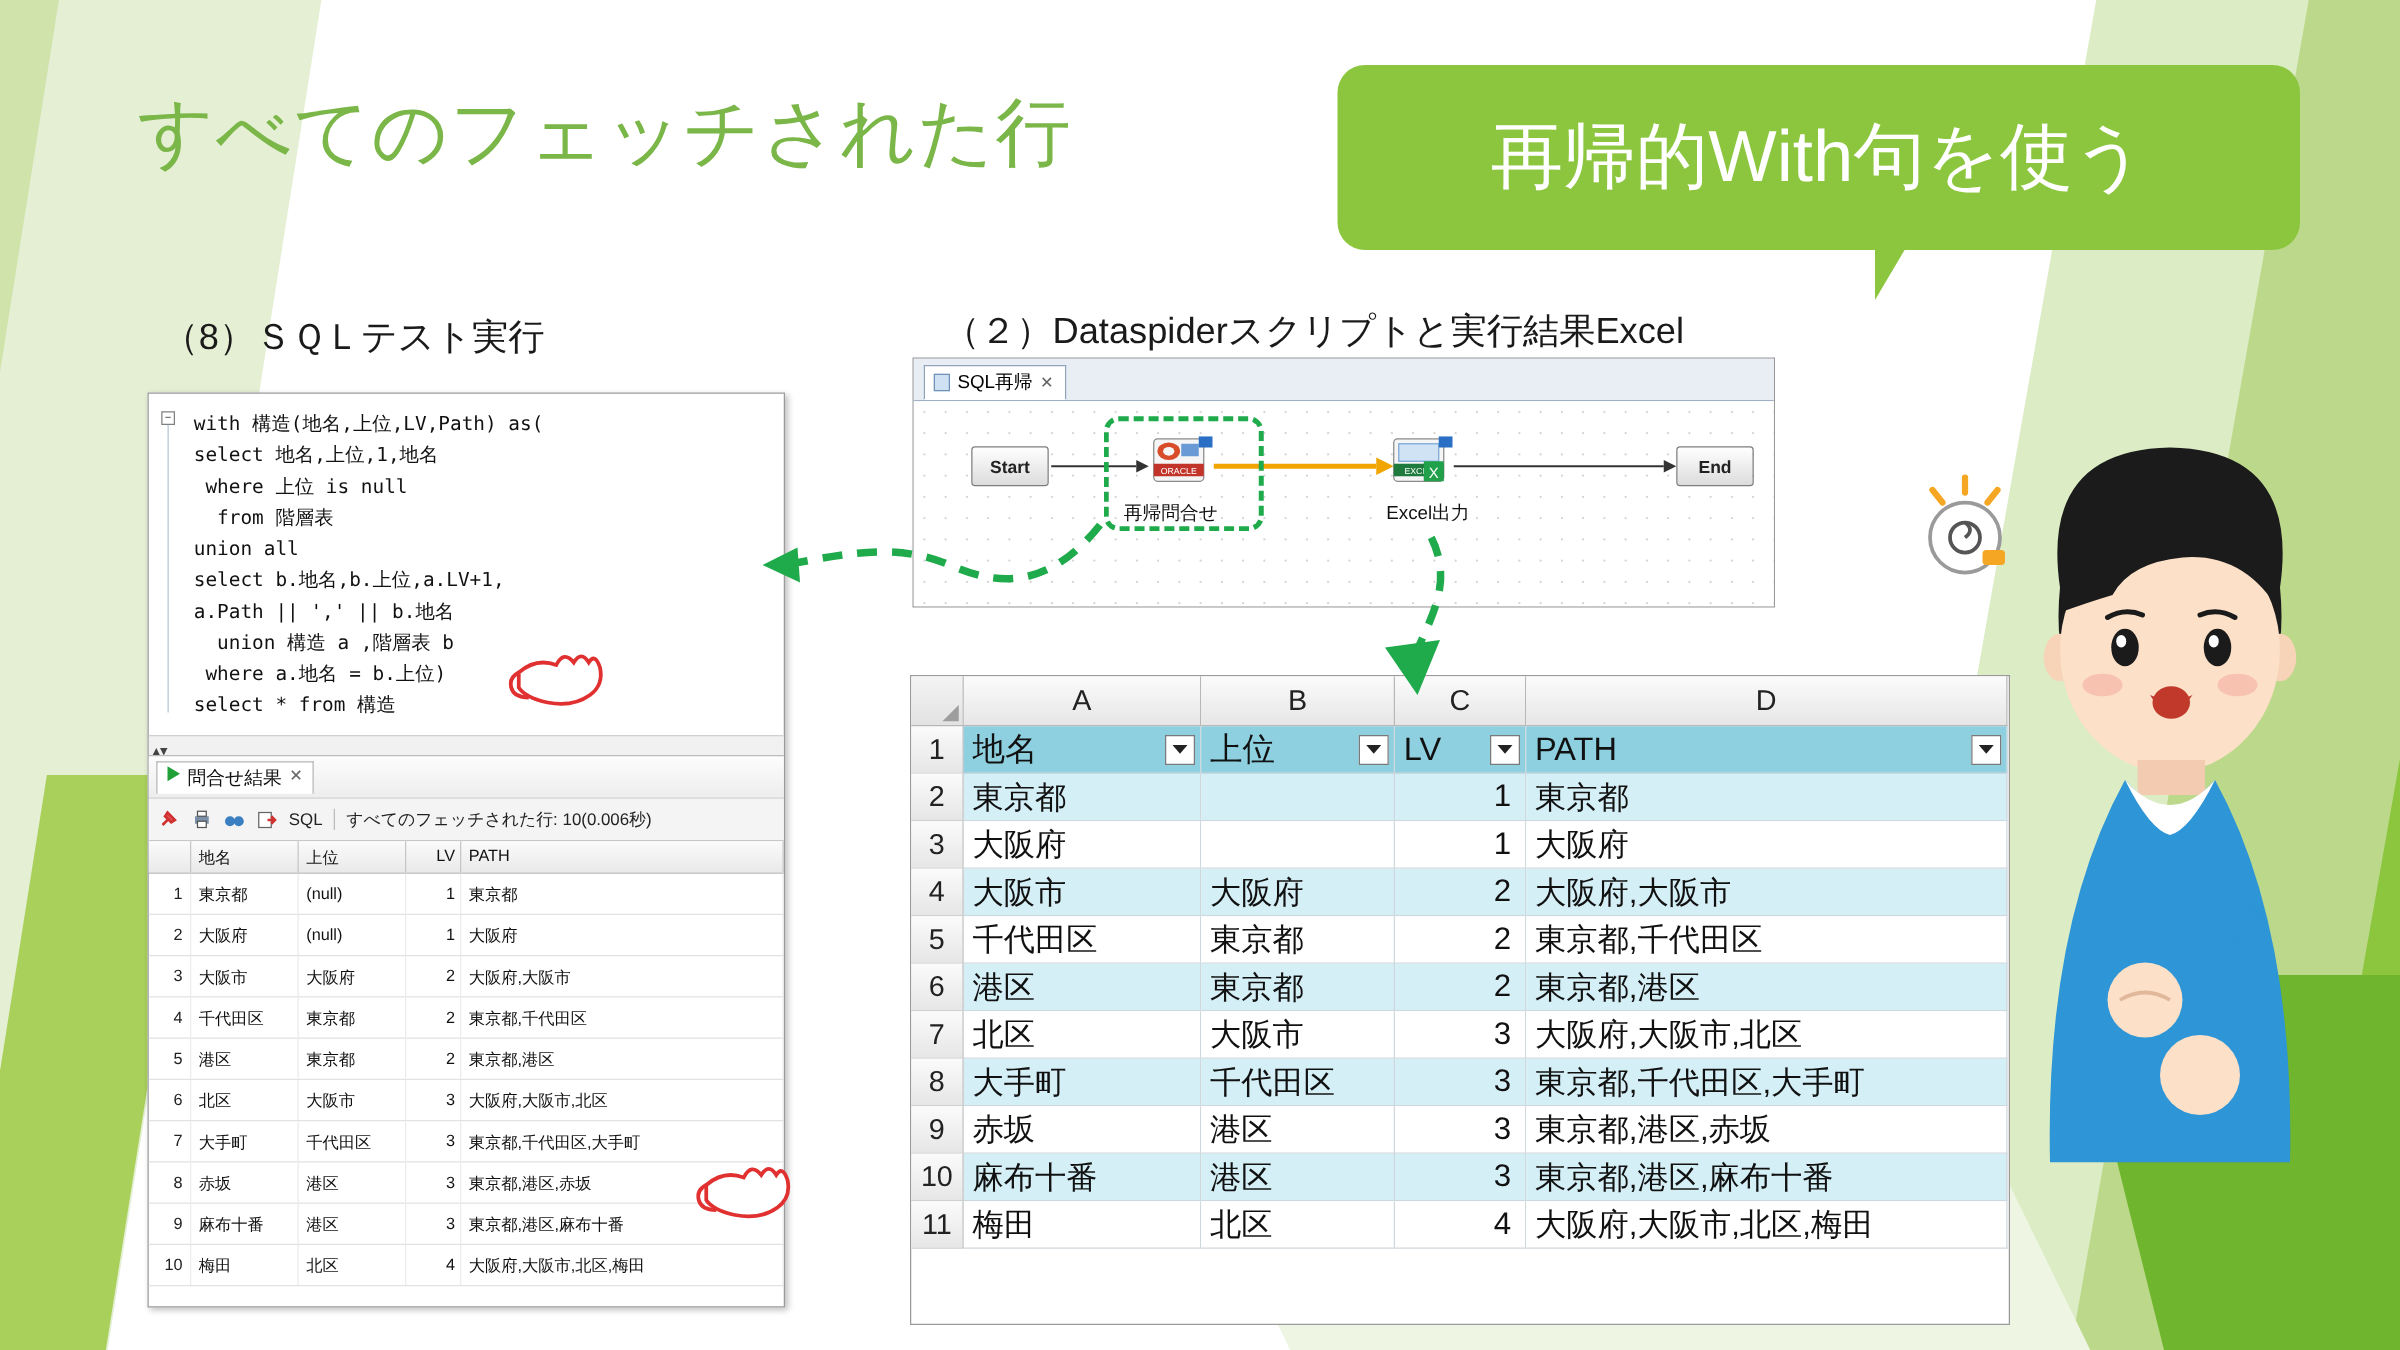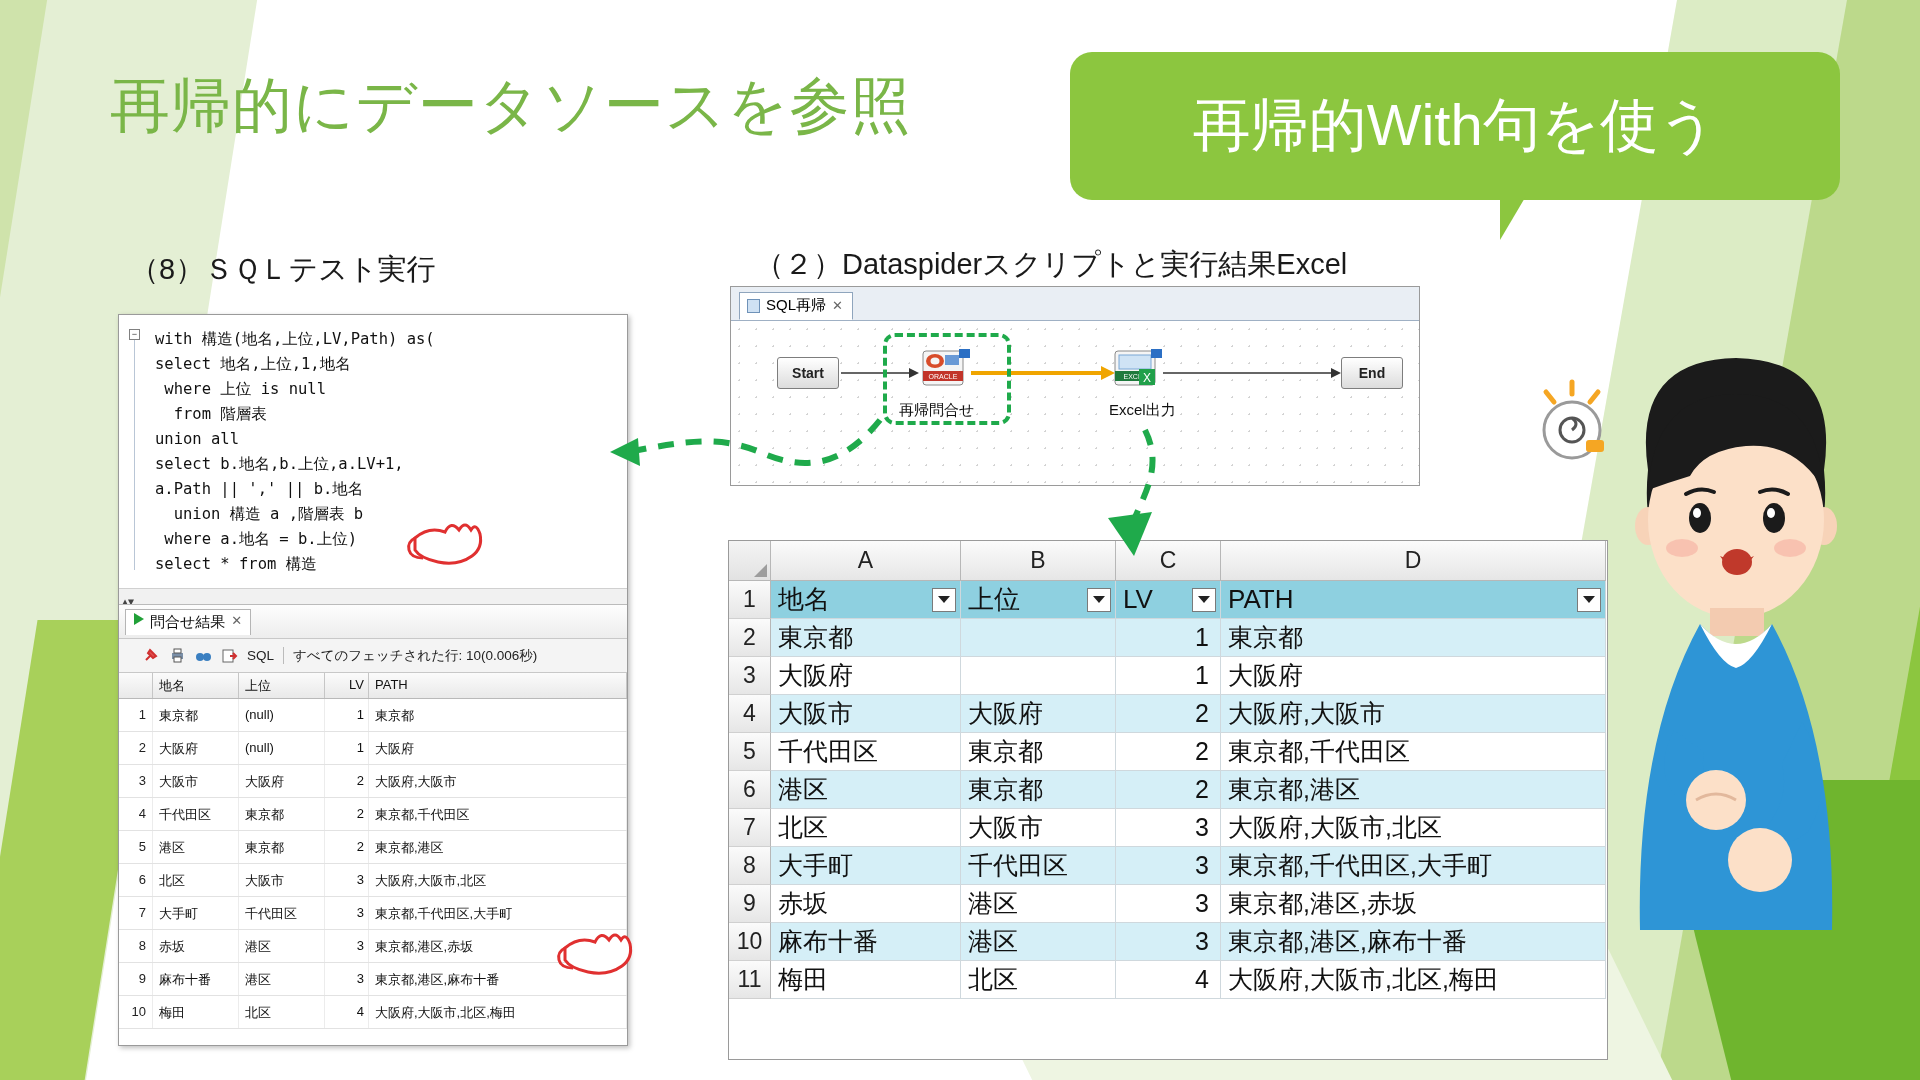--- a/index.html
+++ b/index.html
@@ -98,21 +98,21 @@
   }
   .res-tab {
     display:flex; align-items:flex-start; gap:6px;
     font-size:15px; color:#111; padding:3px 8px;
     border:1px solid #b5b5b5; border-bottom:none; background:#fff;
   }
   .play-ico { width:0;height:0;border-left:10px solid #21a038;border-top:6px solid transparent;border-bottom:6px solid transparent; }
   .x-ico { color:#666; font-size:13px; }
   .res-toolbar {
     height:34px; border-bottom:1px solid #c8c8c8; background:#f4f4f4;
-    display:flex; align-items:center; gap:9px; padding:0 24px; font-size:13.5px; color:#222;
+    display:flex; align-items:center; gap:9px; padding:0 8px; font-size:13.5px; color:#222;
   }
   .tb-ico { width:17px; height:17px; display:inline-block; }
   .sep { width:1px; height:17px; background:#bbb; }
   .grid { font-size:13px; color:#111; }
   .grid-head {
     display:flex; height:26px; background:linear-gradient(#fbfbfb,#e9e9e9);
     border-bottom:1px solid #b9b9b9;
   }
   .grid-head div { border-right:1px solid #c6c6c6; padding:4px 4px 0 6px; overflow:hidden; white-space:nowrap; }
   .grid-row { display:flex; height:33px; border-bottom:1px solid #e2e2e2; }
@@ -200,21 +200,21 @@
   <div class="bg-left-2"></div>
   <div class="bg-left-1"></div>
   <div class="bg-left-3"></div>
   <div class="bg-right-1"></div>
   <div class="bg-right-2"></div>
   <div class="bg-right-3"></div>
   <div class="bg-right-4"></div>
   <div class="bg-bottom"></div>
 </div>
 
-<div class="main-title">再帰的にデータソースを参照</div>
+<div class="main-title">すべてのフェッチされた行</div>
 <div class="callout">
   <span class="callout-text">再帰的With句を使う</span>
 </div>
 <div class="callout-tail"></div>
 
 <div class="sec-label" id="sec1">（8）ＳＱＬテスト実行</div>
 <div class="sec-label" id="sec2">（２）Dataspiderスクリプトと実行結果Excel</div>
 
 <div class="sql-panel">
 

